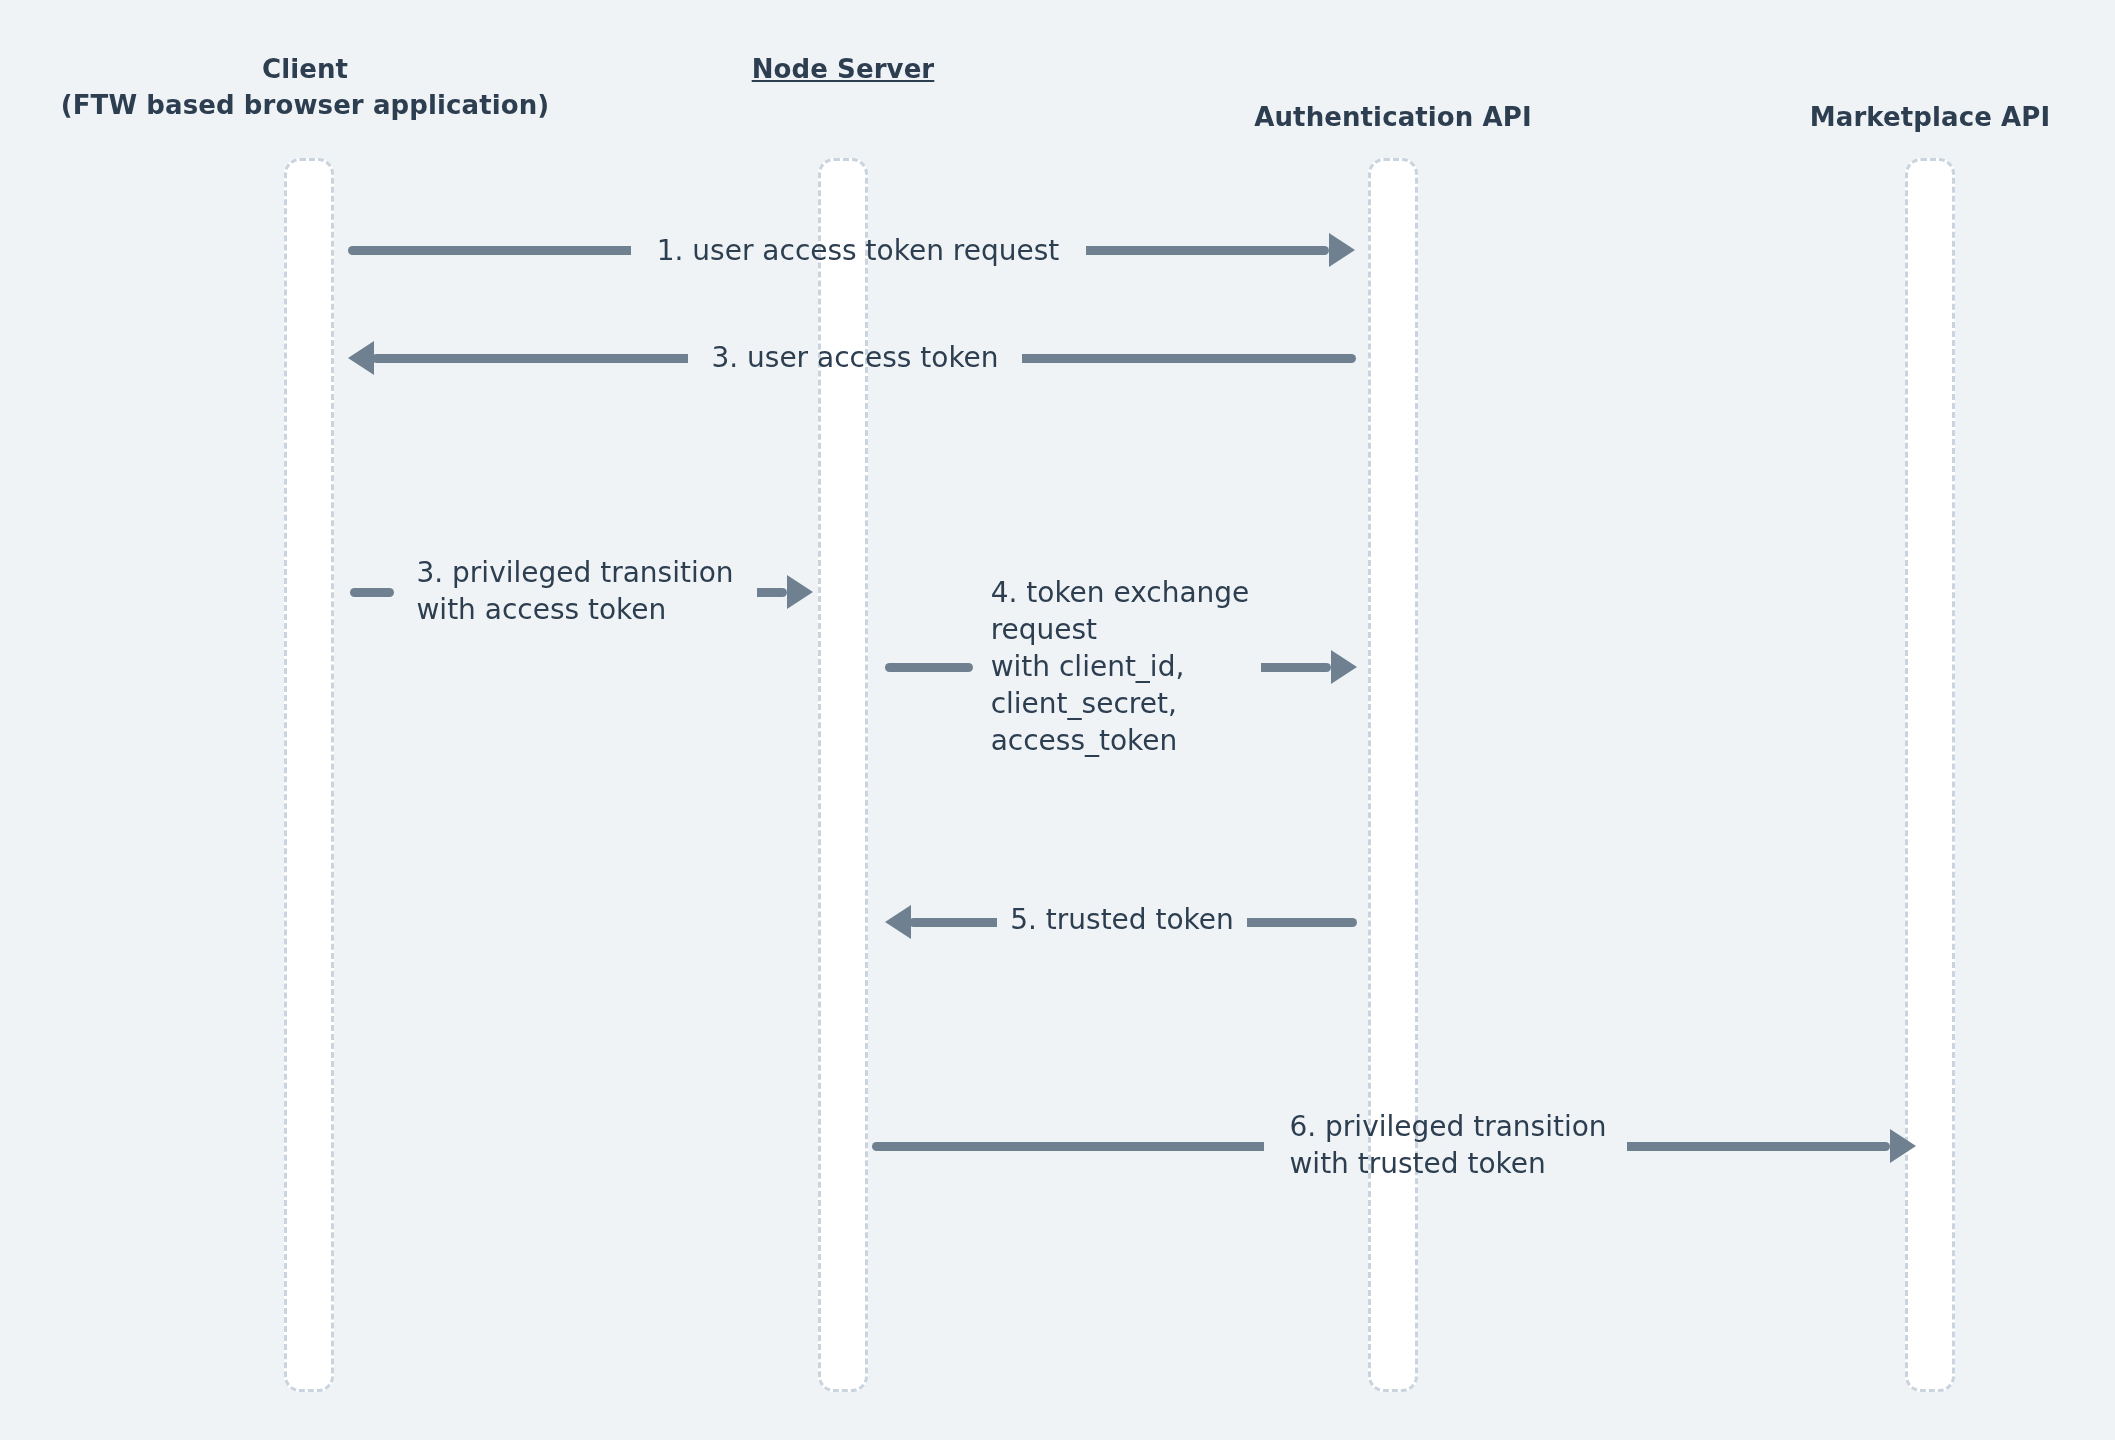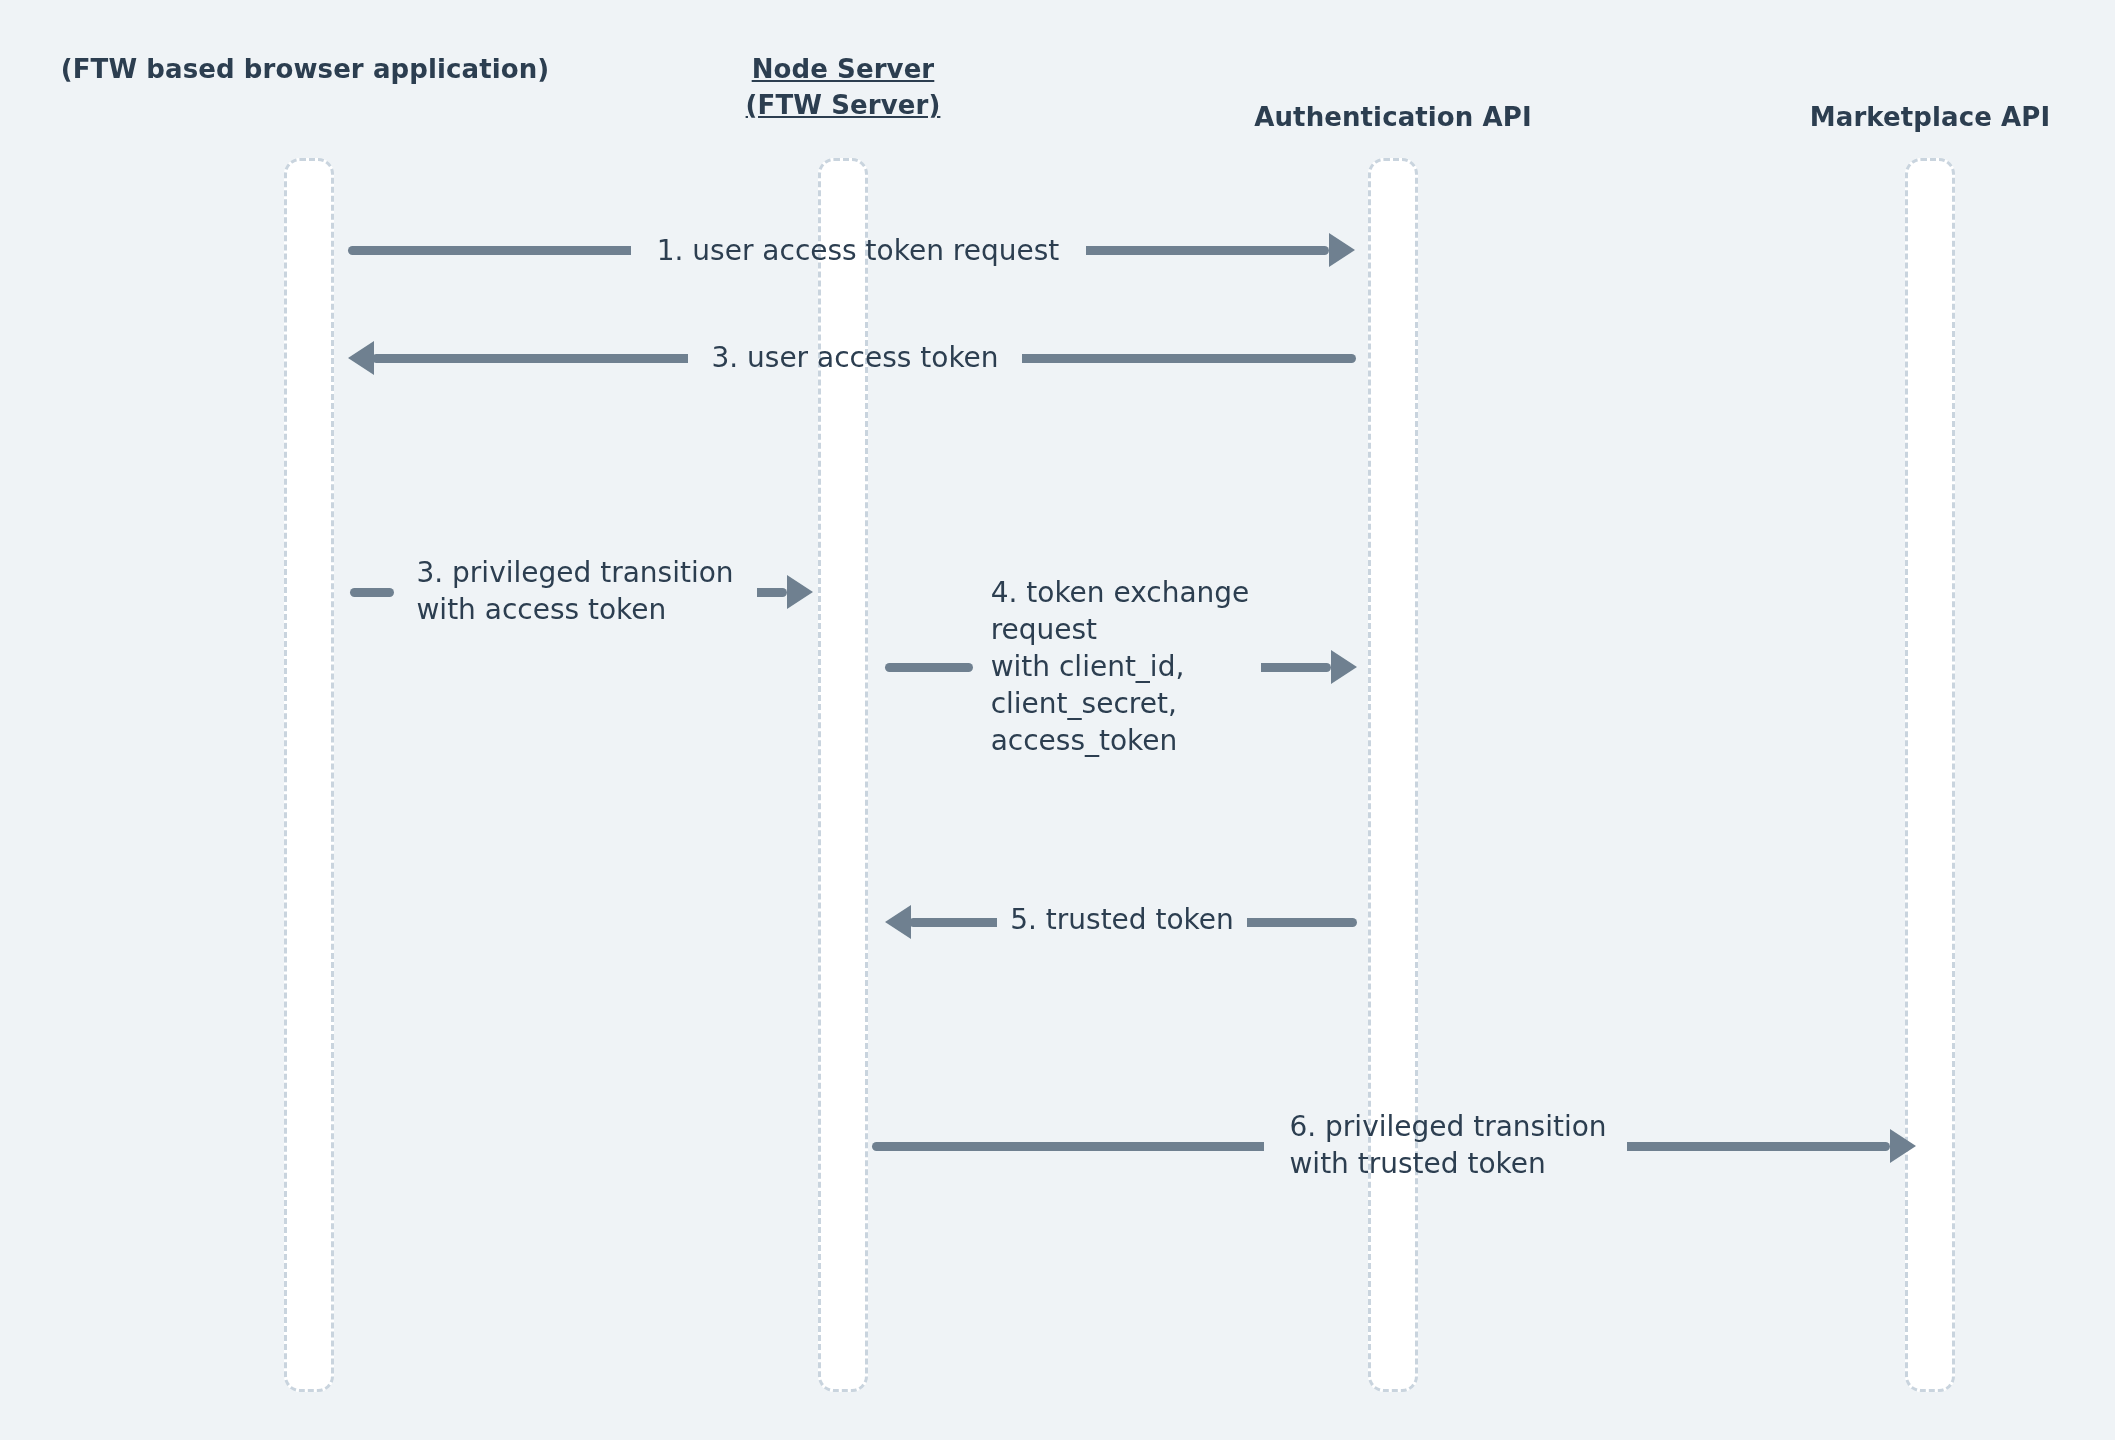--- a/index.html
+++ b/index.html
@@ -73,26 +73,26 @@
     background: transparent;
     padding: 0 6px;
   }
 </style>
 </head>
 <body>
 
 <div id="canvas">
 
   <div class="participant-title" style="left:305px; top:52px; width:520px;">
+    <div>Client</div>
     <div>(FTW based browser application)</div>
   </div>
 
   <div class="participant-title" style="left:843px; top:52px; width:420px;text-decoration:underline;">
     <div>Node Server</div>
-    <div>(FTW Server)</div>
   </div>
 
   <div class="participant-title" style="left:1393px; top:100px; width:460px;">
     <div>Authentication API</div>
   </div>
 
   <div class="participant-title" style="left:1930px; top:100px; width:420px;">
     <div>Marketplace API</div>
   </div>
 

